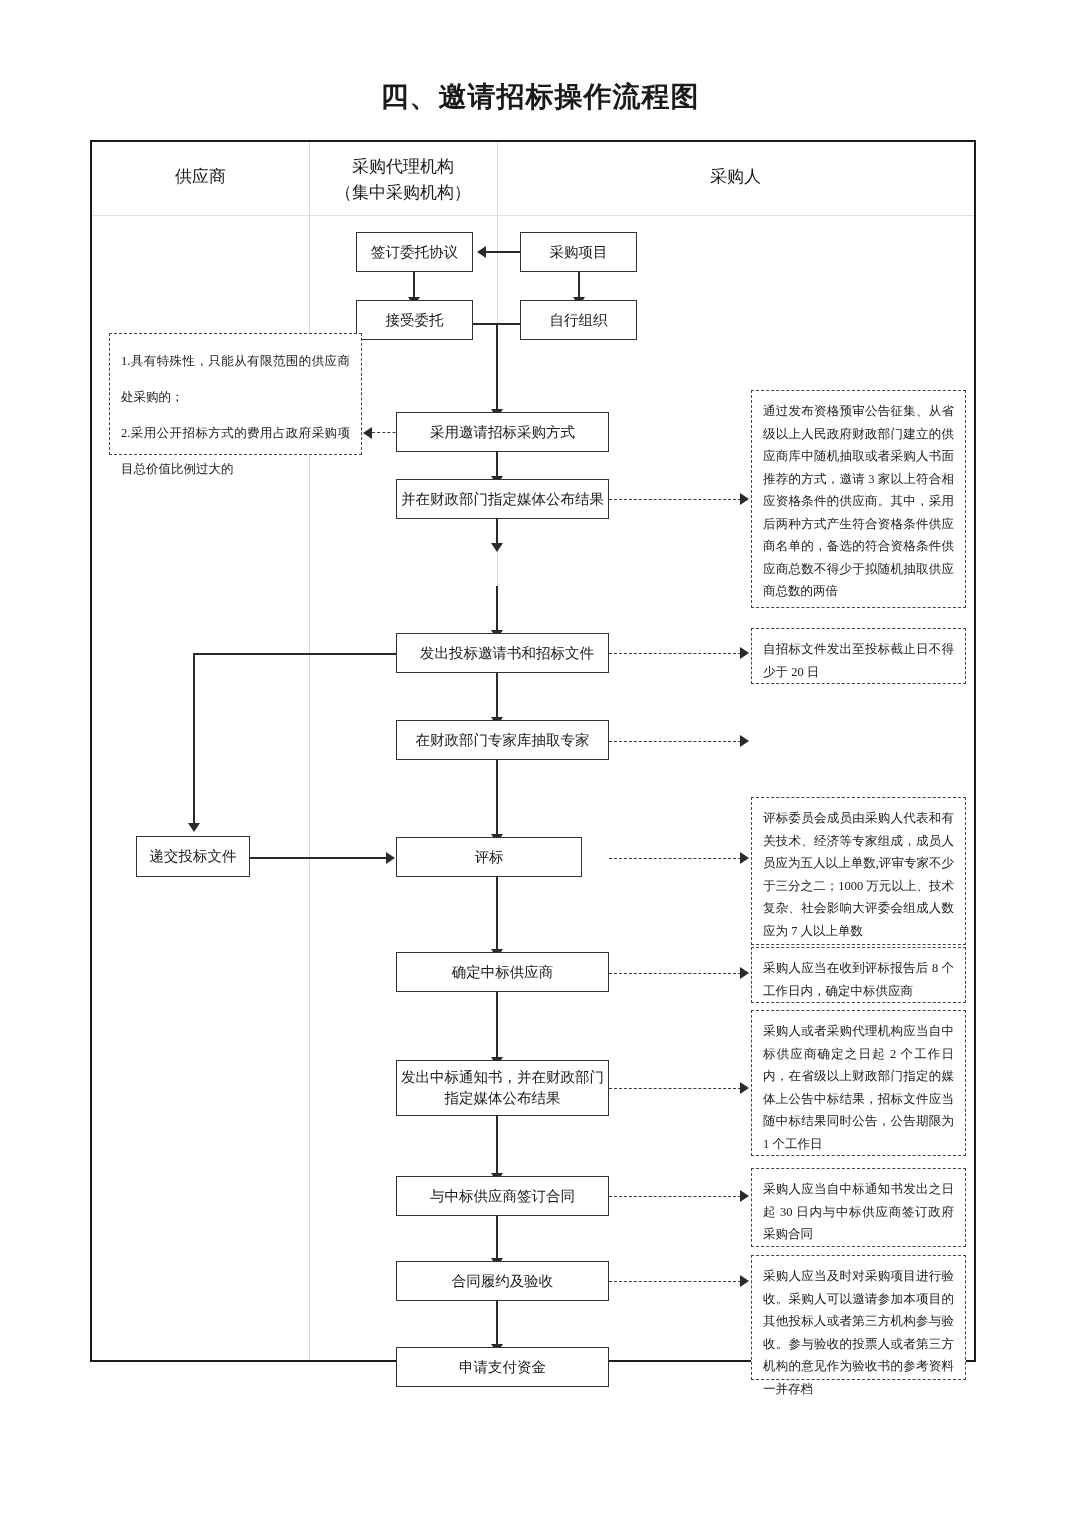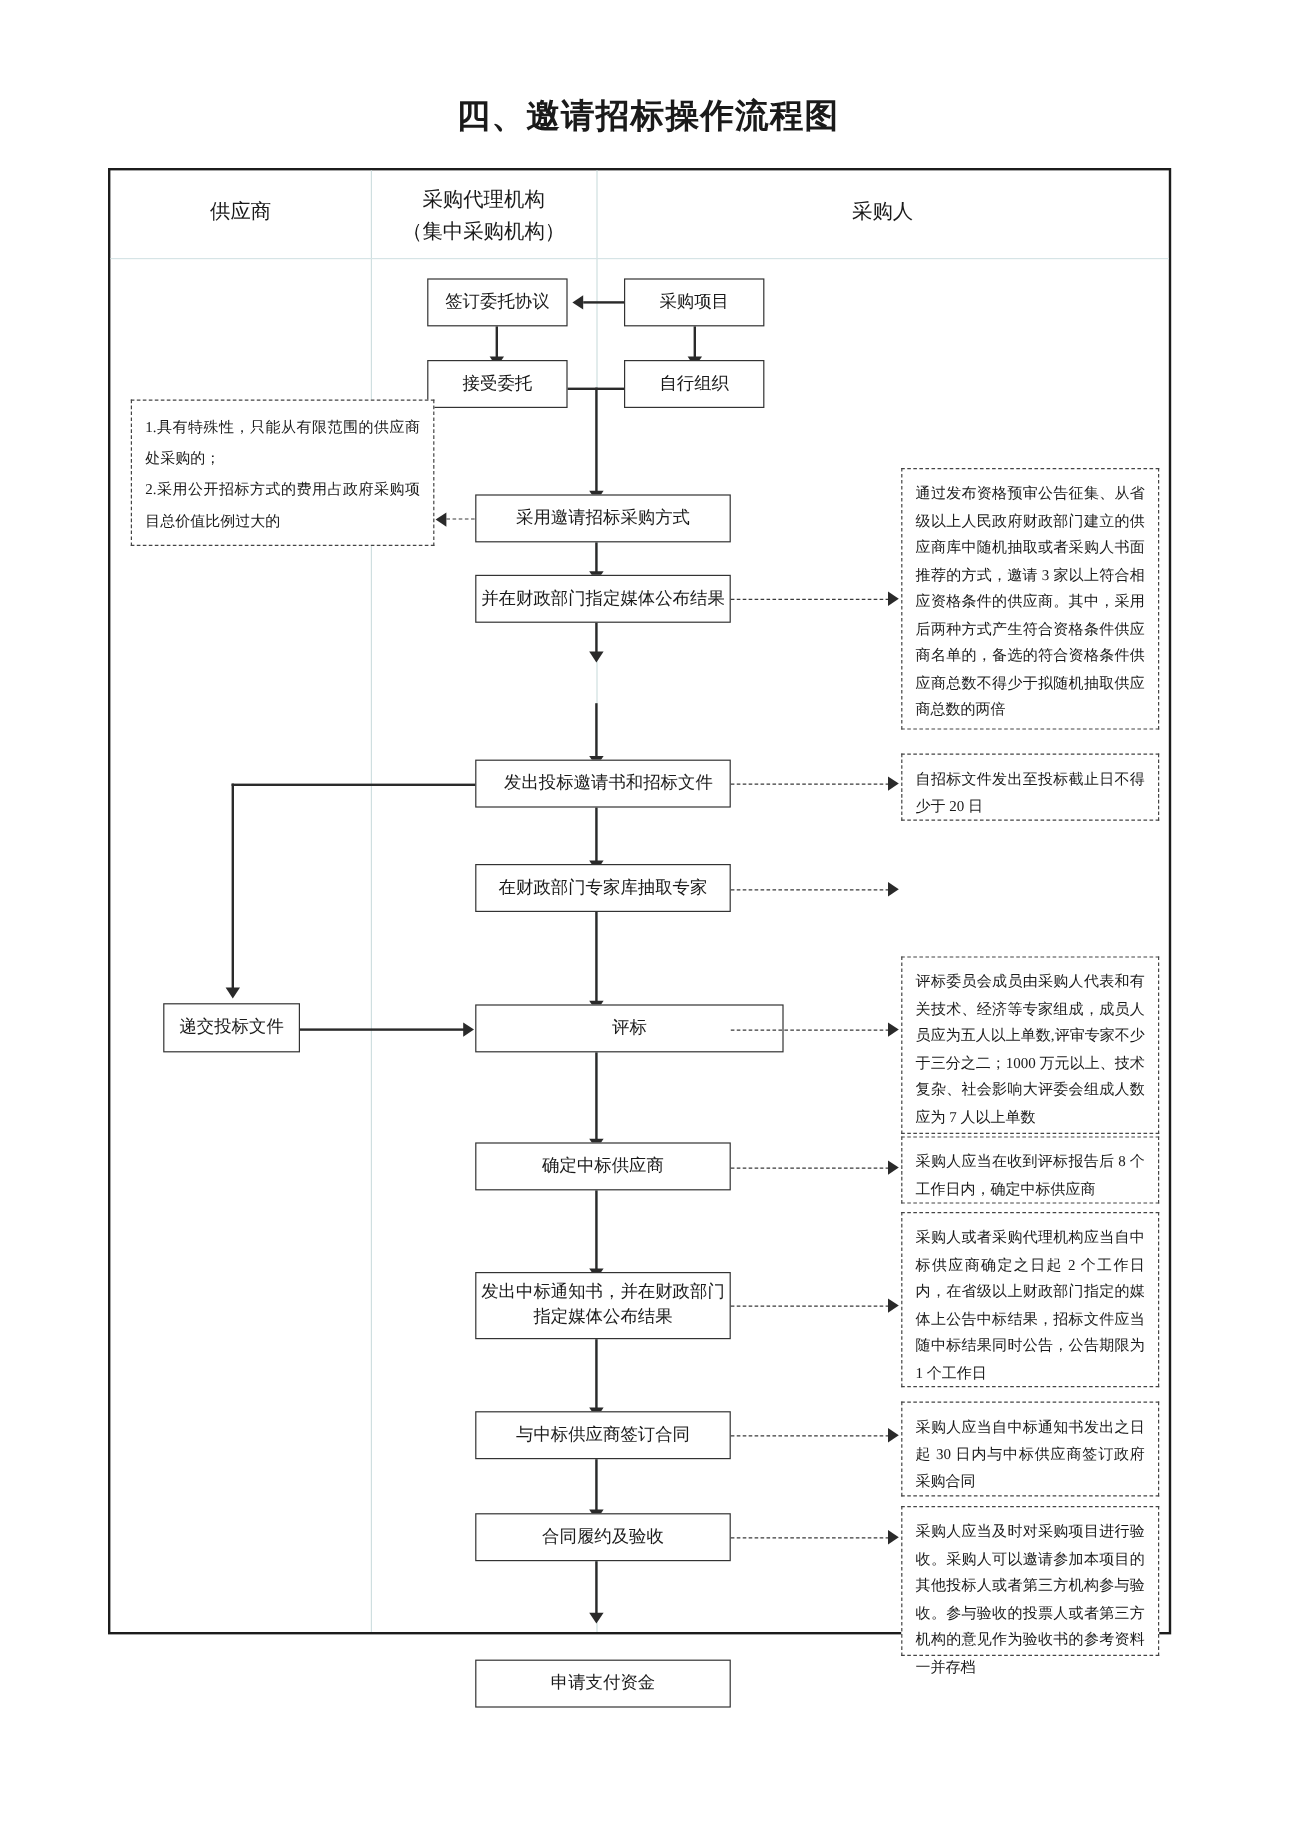--- a/index.html
+++ b/index.html
@@ -126,21 +126,21 @@
     <div class="vline" style="left:486px;top:130px;height:28px;"></div>
     <div class="arrow-d" style="left:481px;top:155px;"></div>
 
     <div class="node" style="left:264px;top:158px;width:117px;height:40px;">接受委托</div>
     <div class="node" style="left:428px;top:158px;width:117px;height:40px;">自行组织</div>
 
     <div class="hline" style="left:381px;top:181px;width:47px;"></div>
     <div class="vline" style="left:404px;top:181px;height:89px;"></div>
     <div class="arrow-d" style="left:399px;top:267px;"></div>
 
-    <div class="note" style="left:17px;top:191px;width:253px;height:122px;line-height:26px;white-space:pre-line;">1.具有特殊性，只能从有限范围的供应商处采购的；
+    <div class="note" style="left:17px;top:191px;width:253px;height:122px;line-height:36px;white-space:pre-line;">1.具有特殊性，只能从有限范围的供应商处采购的；
 2.采用公开招标方式的费用占政府采购项目总价值比例过大的</div>
 
     <div class="dhline" style="left:280px;top:290px;width:80px;"></div>
     <div class="arrow-l" style="left:271px;top:285px;"></div>
 
     <div class="node" style="left:304px;top:270px;width:213px;height:40px;">采用邀请招标采购方式</div>
 
     <div class="vline" style="left:404px;top:310px;height:27px;"></div>
     <div class="arrow-d" style="left:399px;top:334px;"></div>
 
@@ -156,21 +156,21 @@
     <div class="node" style="left:304px;top:491px;width:213px;height:40px;padding-left:13px;">发出投标邀请书和招标文件</div>
 
     <div class="vline" style="left:404px;top:531px;height:47px;"></div>
     <div class="arrow-d" style="left:399px;top:575px;"></div>
 
     <div class="node" style="left:304px;top:578px;width:213px;height:40px;">在财政部门专家库抽取专家</div>
 
     <div class="vline" style="left:404px;top:618px;height:77px;"></div>
     <div class="arrow-d" style="left:399px;top:692px;"></div>
 
-    <div class="node" style="left:304px;top:695px;width:257px;height:40px;">评标</div>
+    <div class="node" style="left:304px;top:695px;width:186px;height:40px;">评标</div>
 
     <div class="vline" style="left:404px;top:735px;height:75px;"></div>
     <div class="arrow-d" style="left:399px;top:807px;"></div>
 
     <div class="node" style="left:304px;top:810px;width:213px;height:40px;">确定中标供应商</div>
 
     <div class="vline" style="left:404px;top:850px;height:68px;"></div>
     <div class="arrow-d" style="left:399px;top:915px;"></div>
 
     <div class="node" style="left:304px;top:918px;width:213px;height:56px;">发出中标通知书，并在财政部门指定媒体公布结果</div>
@@ -181,21 +181,21 @@
     <div class="node" style="left:304px;top:1034px;width:213px;height:40px;">与中标供应商签订合同</div>
 
     <div class="vline" style="left:404px;top:1074px;height:45px;"></div>
     <div class="arrow-d" style="left:399px;top:1116px;"></div>
 
     <div class="node" style="left:304px;top:1119px;width:213px;height:40px;">合同履约及验收</div>
 
     <div class="vline" style="left:404px;top:1159px;height:46px;"></div>
     <div class="arrow-d" style="left:399px;top:1202px;"></div>
 
-    <div class="node" style="left:304px;top:1241px;width:213px;height:40px;">申请支付资金</div>
+    <div class="node" style="left:304px;top:1205px;width:213px;height:40px;">申请支付资金</div>
 
     <div class="hline" style="left:101px;top:511px;width:203px;"></div>
     <div class="vline" style="left:101px;top:511px;height:173px;"></div>
     <div class="arrow-d" style="left:96px;top:681px;"></div>
 
     <div class="node" style="left:44px;top:694px;width:114px;height:41px;">递交投标文件</div>
 
     <div class="hline" style="left:158px;top:715px;width:137px;"></div>
     <div class="arrow-r" style="left:294px;top:710px;"></div>
 

